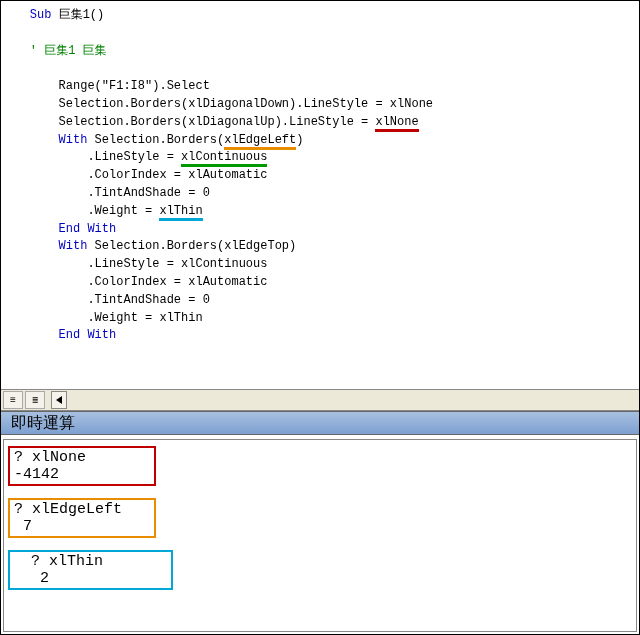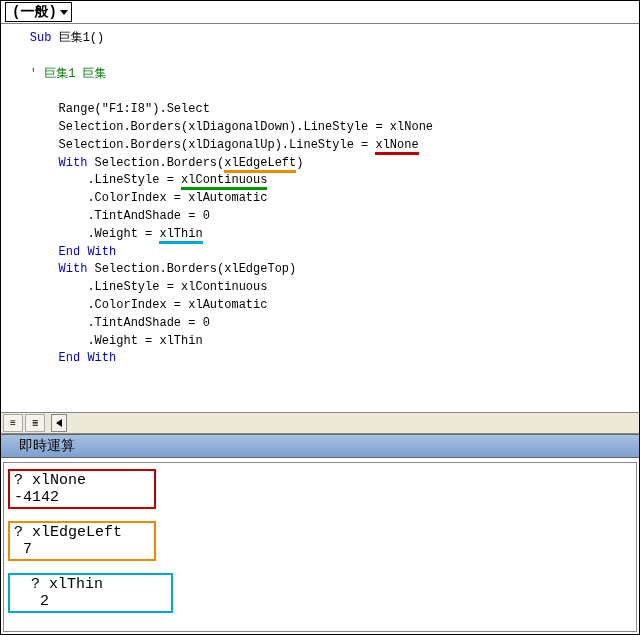--- a/index.html
+++ b/index.html
@@ -101,24 +101,24 @@
     border-top: 4px solid transparent;
     border-bottom: 4px solid transparent;
     border-right: 6px solid #000;
   }
   .immediate-header {
     height: 22px;
     background: linear-gradient(#a8c0e0, #7da0d0);
     color: #000;
     display: flex;
     align-items: center;
-    padding-left: 18px;
+    padding-left: 10px;
     border-top: 1px solid #666;
     border-bottom: 1px solid #666;
-    font-size: 14px;
+    font-size: 16px;
   }
   .immediate-pane {
     flex: 1;
     background: #fff;
     border: 1px solid #888;
     margin: 4px 2px 2px 2px;
     padding: 6px 4px;
     overflow: hidden;
   }
   .imm-box {
@@ -133,25 +133,20 @@
   .imm-red    { border-color: #c00000; }
   .imm-orange { border-color: #e88c00; }
   .imm-green  { border-color: #009a00; }
   .imm-blue   { border-color: #00a8d8; padding-left: 21px; }
 </style>
 </head>
 <body>
 
 <div class="outer">
 
-  <div class="title-bar">
-    <div class="module-dropdown">
-      <span>(一般)</span>
-    </div>
-  </div>
 
   <div class="code-pane">
     <div class="code-inner">    <span class="kw">Sub</span> <span class="txt">巨集1()</span>
 
     <span class="cm">'</span> <span class="cm">巨集1 巨集</span>
 
         <span class="txt">Range("F1:I8").Select</span>
         <span class="txt">Selection.Borders(xlDiagonalDown).LineStyle = xlNone</span>
         <span class="txt">Selection.Borders(xlDiagonalUp).LineStyle = </span><span class="txt ul-red">xlNone</span>
         <span class="kw">With</span><span class="txt"> Selection.Borders(</span><span class="txt ul-orange">xlEdgeLeft</span><span class="txt">)</span>

